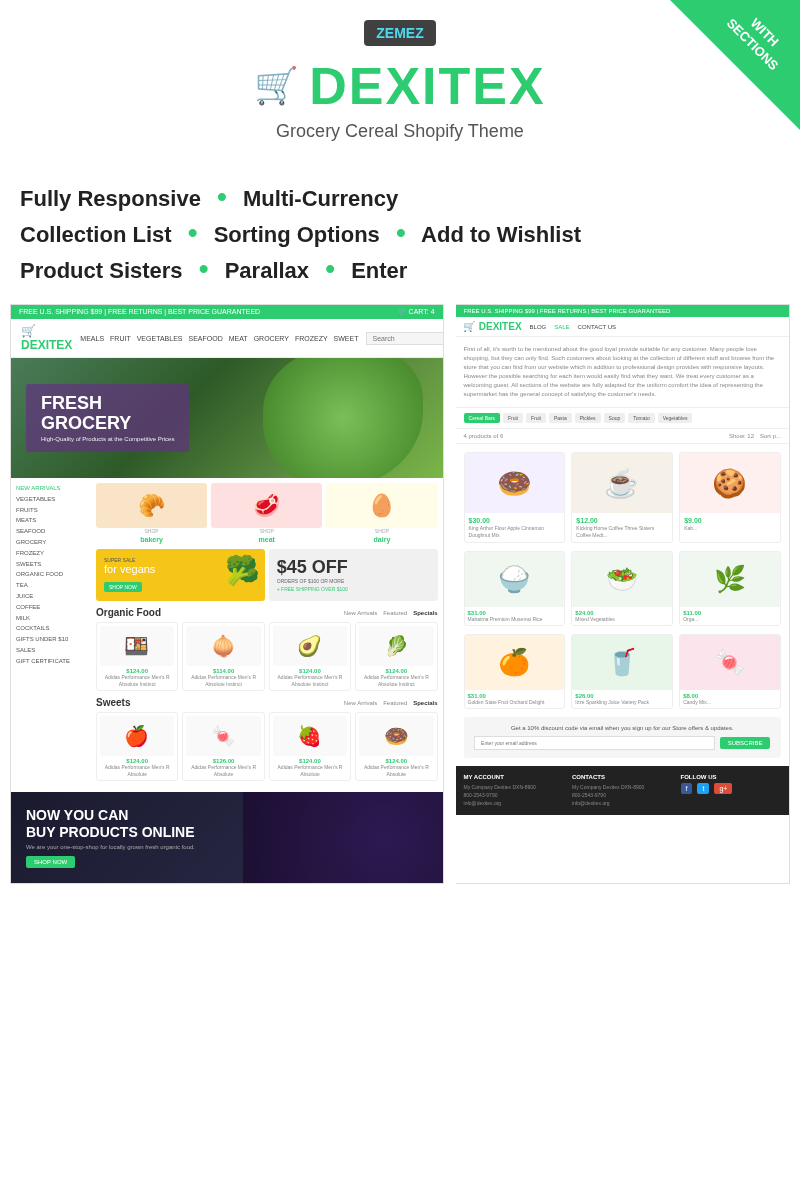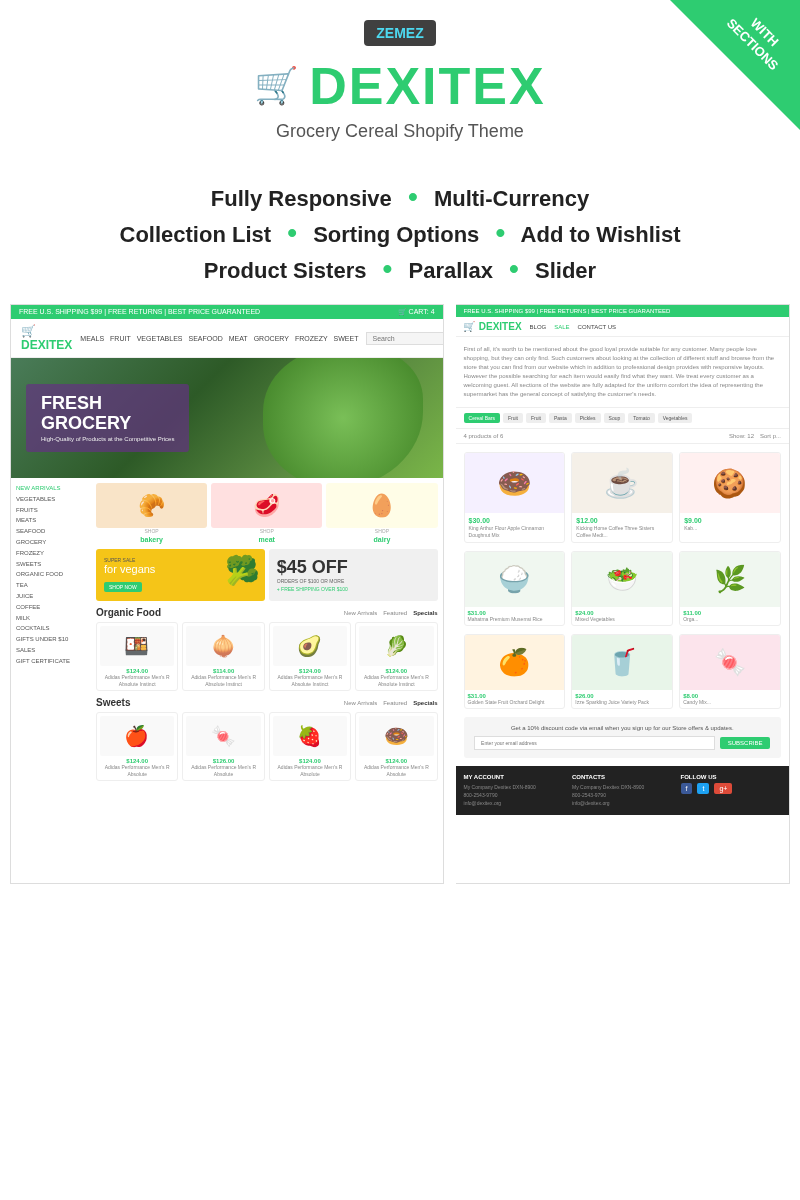--- a/index.html
+++ b/index.html
@@ -7,21 +7,21 @@
 
     
     .header { text-align: center; padding: 20px 10px 10px; position: relative; }
     .zemez-logo { display: inline-block; background: #404040; color: #4dd9f0; font-weight: bold; font-size: 14px; padding: 5px 12px; border-radius: 4px; margin-bottom: 10px; }
     .brand-row { display: flex; align-items: center; justify-content: center; gap: 10px; margin-bottom: 5px; }
     .brand-icon { color: #2ecc71; font-size: 36px; }
     .brand-name { font-size: 52px; font-weight: bold; color: #2ecc71; letter-spacing: 2px; text-align: right; }
     .tagline { font-size: 18px; color: #555; margin-bottom: 15px; }
 
     
-    .features { text-align: center; padding: 10px 20px 15px; }
+    .features { text-align: left; padding: 10px 20px 15px; }
     .features-row { font-size: 22px; font-weight: bold; color: #222; margin: 4px 0; }
     .features-row .dot { color: #2ecc71; font-size: 28px; margin: 0 10px; }
 
     
     .corner-banner {
       position: absolute;
       top: 0; right: 0;
       width: 130px; height: 130px;
       overflow: hidden;
     }
@@ -406,21 +406,21 @@
     <span class="dot">•</span>
     <span>Sorting Options</span>
     <span class="dot">•</span>
     <span>Add to Wishlist</span>
   </div>
   <div class="features-row">
     <span>Product Sisters</span>
     <span class="dot">•</span>
     <span>Parallax</span>
     <span class="dot">•</span>
-    <span>Slider</span>
+    <span>Enter</span>
   </div>
 </div>
 
 <div class="preview-container">
 
   <div class="preview-left">
     <div class="site-topbar">
       <span>FREE U.S. SHIPPING $99  |  FREE RETURNS  |  BEST PRICE GUARANTEED</span>
       <span>🛒 CART: 4</span>
     </div>
@@ -561,20 +561,28 @@
           </div>
           <div class="product-card">
             <div class="product-img">🍩</div>
             <div class="product-price">$124.00</div>
             <div class="product-name">Adidas Performance Men's R Absolute</div>
           </div>
         </div>
       </div>
     </div>
 
+    <div class="bottom-banner">
+      <div class="blueberry-bg"></div>
+      <div style="position:relative;z-index:1">
+        <div class="bottom-banner-title">NOW YOU CAN<br>BUY PRODUCTS ONLINE</div>
+        <div class="bottom-banner-sub">We are your one-stop-shop for locally grown fresh organic food.</div>
+        <div class="bottom-banner-btn">SHOP NOW</div>
+      </div>
+    </div>
   </div>
 
   <div class="preview-right">
     <div class="right-topbar">
       <span>FREE U.S. SHIPPING $99  |  FREE RETURNS  |  BEST PRICE GUARANTEED</span>
     </div>
     <div class="right-nav">
       <span class="right-nav-logo">🛒 DEXITEX</span>
       <div class="right-nav-links">
         <span>BLOG</span>

